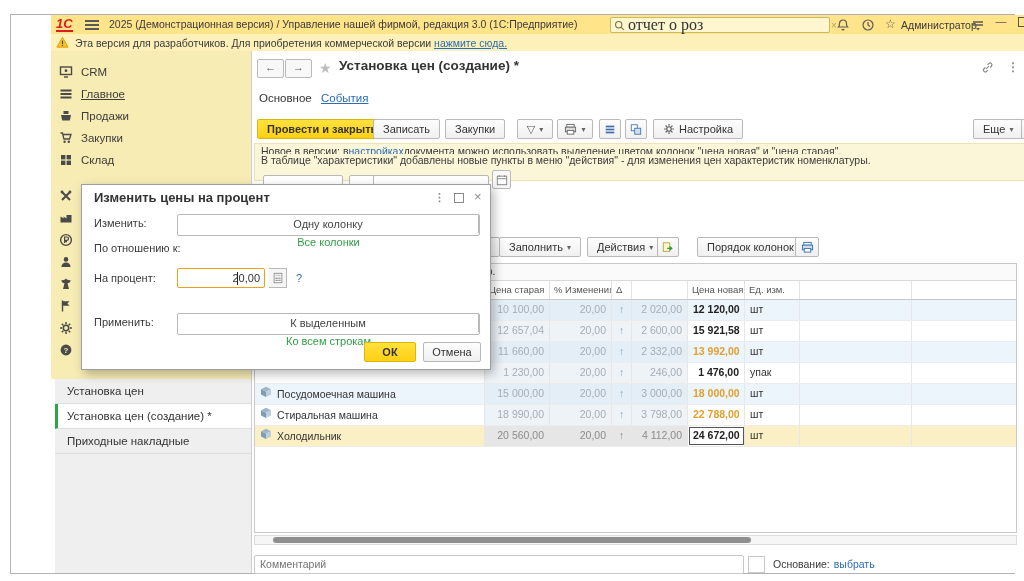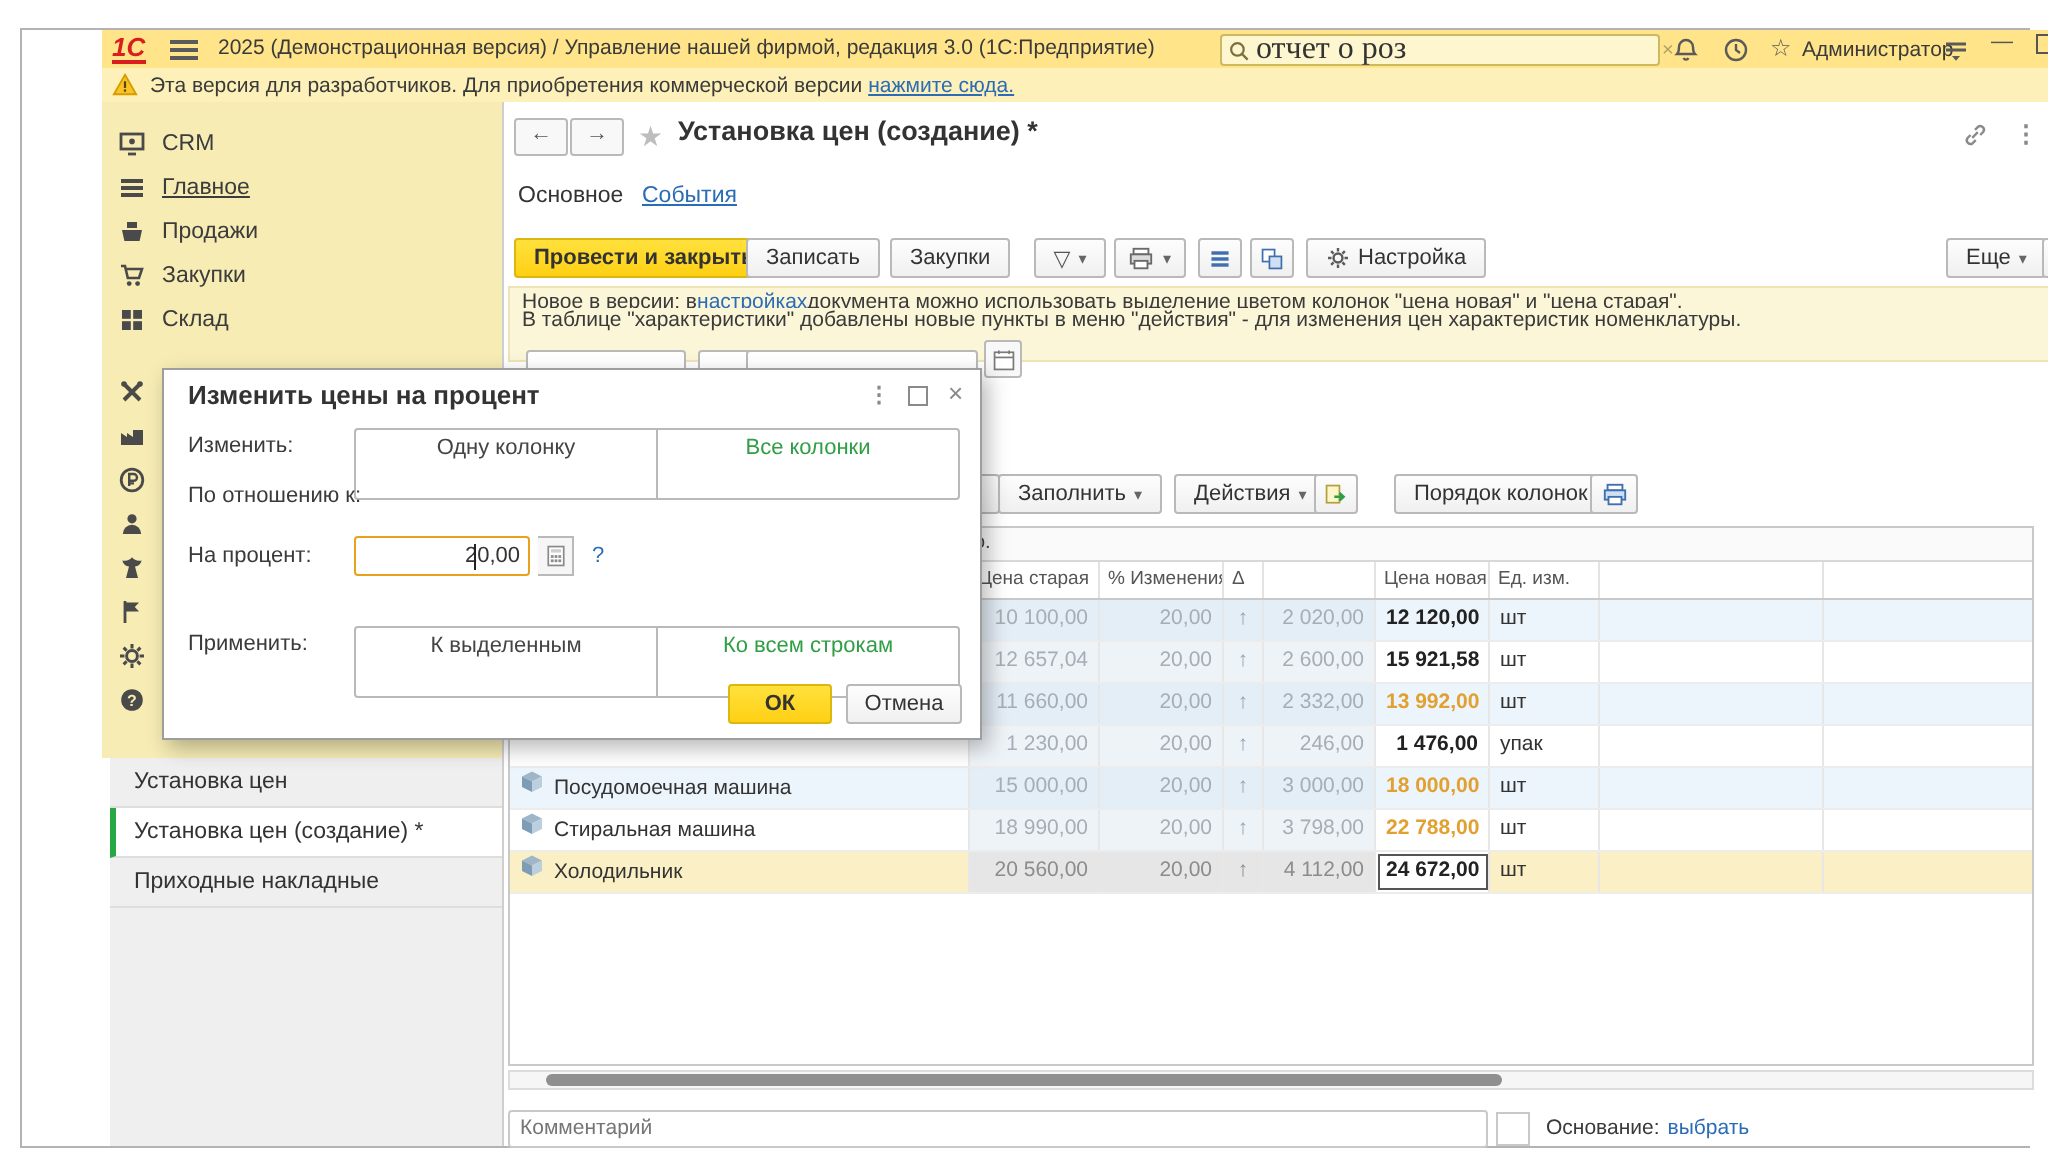--- a/index.html
+++ b/index.html
@@ -102,22 +102,22 @@
   .comment-inp{width:478px;height:17px;font-size:10.5px;color:#333;padding:0 5px;outline:none;
                border:1px solid #c9c9c9;border-radius:2px;font-family:"Liberation Sans",sans-serif;}
   .basisbox{width:15px;height:15px;border:1px solid #c9c9c9;margin-left:4px;}
 
   
   .dlg{left:30px;top:169px;width:408px;height:184px;background:#fff;border:1px solid #9e9e9e;
        box-shadow:3px 4px 10px rgba(0,0,0,.28);z-index:50;font-size:11px;}
   .dlg-title{position:absolute;left:12px;top:5px;font-size:13px;font-weight:bold;color:#333;}
   .dlg-ic{position:absolute;top:6px;color:#8a8a8a;cursor:pointer;font-size:11px;}
   .dlg-label{position:absolute;left:12px;font-size:11px;color:#3a3a3a;}
-  .toggle{position:absolute;left:95px;width:303px;height:36px;border:1px solid #b9b9b9;border-radius:2px;
-          display:flex;box-sizing:border-box;background:#fff;}
+  .toggle{position:absolute;left:95px;width:303px;height:22px;border:1px solid #b9b9b9;border-radius:2px;
+          display:flex;box-sizing:border-box;background:#fff;flex-direction:column;}
   .toggle .opt{flex:1;text-align:center;line-height:18px;font-size:11px;color:#444;cursor:pointer;}
   .toggle .opt:first-child{border-right:1px solid #b9b9b9;}
   .toggle .opt.on{color:#2f9e44;}
   .pct-input{position:absolute;left:95px;width:88px;height:20px;border:1px solid #e8a21c;border-radius:2px;
              box-sizing:border-box;text-align:right;line-height:18px;padding-right:4px;font-size:11px;background:#fff;}
   .caretline{position:absolute;right:26px;top:3px;width:1px;height:13px;background:#222;}
   .calcbtn{position:absolute;left:187px;width:18px;height:20px;border:1px solid #b9b9b9;border-left:none;
            display:flex;align-items:center;justify-content:center;background:#f6f6f6;cursor:pointer;box-sizing:border-box;}
   .dlg-help{position:absolute;left:214px;color:#2b6cb6;cursor:pointer;font-size:11px;}
   .dlg-btn{position:absolute;height:20px;}

